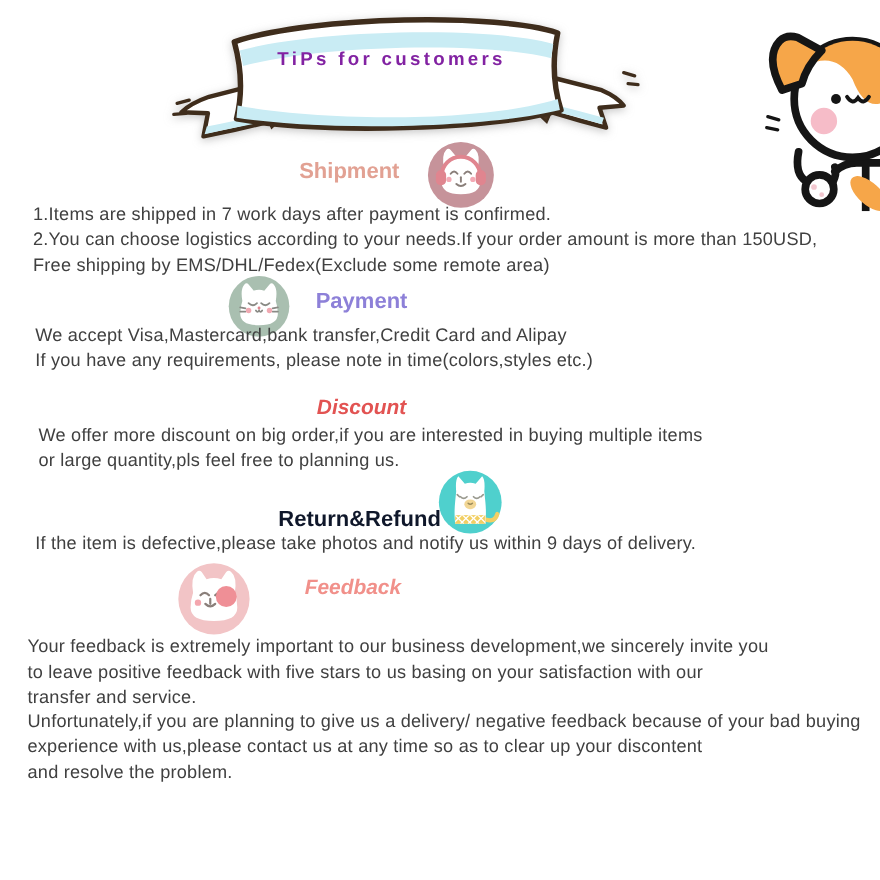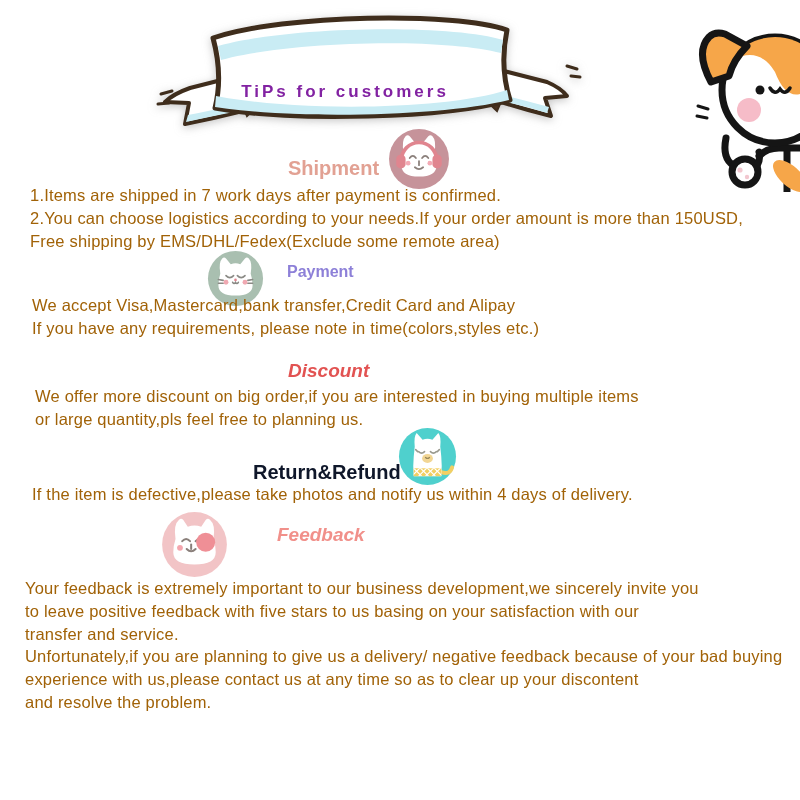--- a/index.html
+++ b/index.html
@@ -3,43 +3,43 @@
 <meta charset="utf-8">
 <style>
   html,body{margin:0;padding:0;}
   body{width:800px;height:800px;background:#ffffff;overflow:hidden;
        font-family:"Liberation Sans",sans-serif;}
   .page{position:relative;width:800px;height:800px;background:#fff;overflow:hidden;}
 
   
   .banner{position:absolute;left:155px;top:4px;width:430px;height:132px;}
   .banner svg{filter:drop-shadow(0 2px 4px rgba(140,140,140,.5));}
-  .banner-title{position:absolute;left:40px;top:40px;width:300px;text-align:center;
-    font-size:17px;font-weight:bold;letter-spacing:3px;color:#8222a2;white-space:nowrap;margin-top:38px;}
+  .banner-title{position:absolute;left:51px;top:40px;width:300px;text-align:center;
+    font-size:17px;font-weight:bold;letter-spacing:3px;color:#8222a2;white-space:nowrap;}
 
   
   .mascot{position:absolute;left:695px;top:20px;width:105px;height:172px;}
 
   
   .heading{position:absolute;font-weight:bold;white-space:nowrap;}
-  .h-shipment{left:288px;top:145px;font-size:20px;color:#e2a193;margin-top:12px;}
-  .h-payment{left:287px;top:263px;font-size:16px;color:#8d80d8;}
+  .h-shipment{left:272px;top:145px;font-size:20px;color:#e2a193;}
+  .h-payment{left:287px;top:263px;font-size:20px;color:#8d80d8;}
   .h-discount{left:288px;top:360px;font-size:19px;color:#e25352;font-style:italic;}
   .h-return{left:253px;top:461px;font-size:20px;color:#0f172a;}
   .h-feedback{left:277px;top:524px;font-size:19px;color:#f1908a;font-style:italic;}
 
   
   .icon{position:absolute;}
   .i-shipment{left:388px;top:128px;width:62px;height:62px;}
   .i-payment{left:207px;top:250px;width:57px;height:57px;}
   .i-return{left:398px;top:427px;width:59px;height:59px;}
   .i-feedback{left:161px;top:511px;width:67px;height:67px;}
 
   
-  .textblock{position:absolute;color:#a16207;font-size:16.5px;line-height:22.8px;
+  .textblock{position:absolute;color:#404040;font-size:16.5px;line-height:22.8px;
     letter-spacing:0.2px;}
   .textblock .line{white-space:nowrap;}
   .t-shipment{left:30px;top:184px;}
   .t-payment{left:32px;top:294px;}
   .t-discount{left:35px;top:385px;}
   .t-return{left:32px;top:483px;}
   .t-feedback{left:25px;top:577px;}
 </style>
 </head>
 <body>
@@ -169,21 +169,21 @@
     <ellipse cx="30" cy="32" rx="5.5" ry="4.5" fill="#f2d694"></ellipse>
     <path d="M 28,31 q 2,2 4,0" fill="none" stroke="#9a8a5a" stroke-width="1.3" stroke-linecap="round"></path>
     <rect x="16" y="42" width="28" height="8" fill="#f2cf63"></rect>
     <g clip-path="url(#bandclip)" stroke="#ffffff" stroke-width="1.2">
       <path d="M 14,50 L 24,40 M 21,50 L 31,40 M 28,50 L 38,40 M 35,50 L 45,40"></path>
       <path d="M 14,40 L 24,50 M 21,40 L 31,50 M 28,40 L 38,50 M 35,40 L 45,50"></path>
     </g>
   </svg>
   <div class="heading h-return">Return&amp;Refund</div>
   <div class="textblock t-return">
-    <div class="line">If the item is defective,please take photos and notify us within 4 days of delivery.</div>
+    <div class="line">If the item is defective,please take photos and notify us within 9 days of delivery.</div>
   </div>
 
   <svg class="icon i-feedback" viewBox="0 0 60 60">
     <circle cx="30" cy="30" r="29" fill="#f2c4c6"></circle>
     <path fill="#ffffff" d="M 13,25 Q 11,12 16,8 Q 18,6 20,8 L 24,14 Q 30,12 36,14 L 40,8 Q 42,6 44,8 Q 49,12 47,25 Q 49,31 49,37 Q 49,48 30,48 Q 11,48 11,37 Q 11,31 13,25 Z"></path>
     <g fill="none" stroke="#8a7f7a" stroke-width="1.8" stroke-linecap="round">
       <path d="M 19,27 q 3.5,-4 7,0"></path>
       <path d="M 31,27 q 3.5,-4 7,0"></path>
       <path d="M 27,30 l 0,4"></path>
       <path d="M 23,34 q 4,4 8,0"></path>

